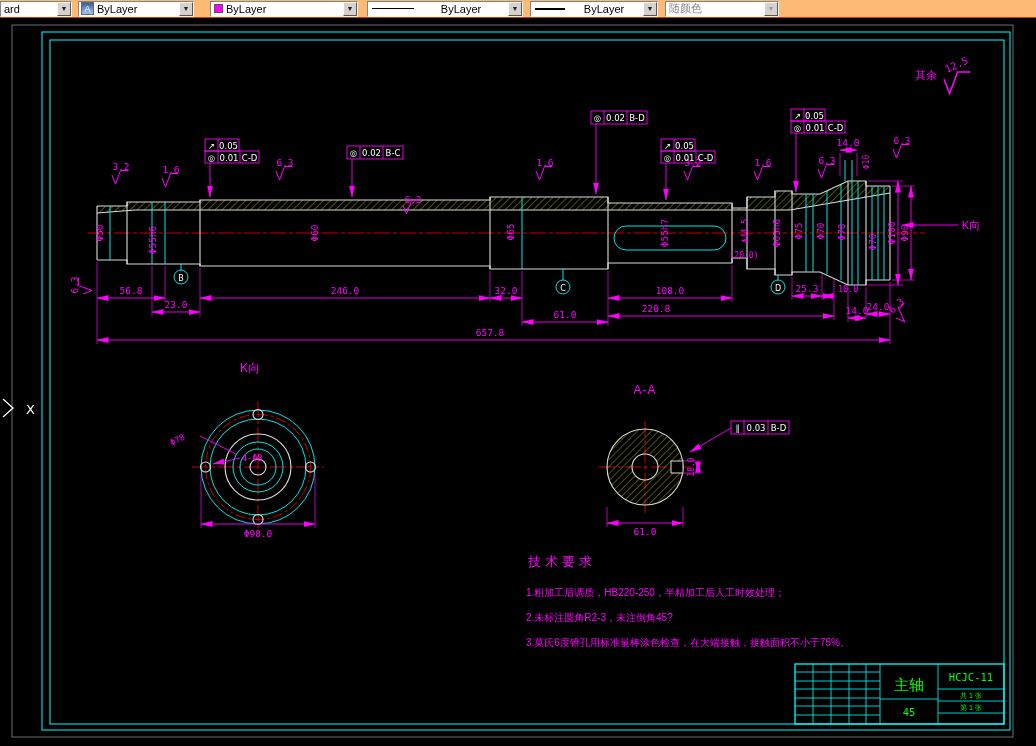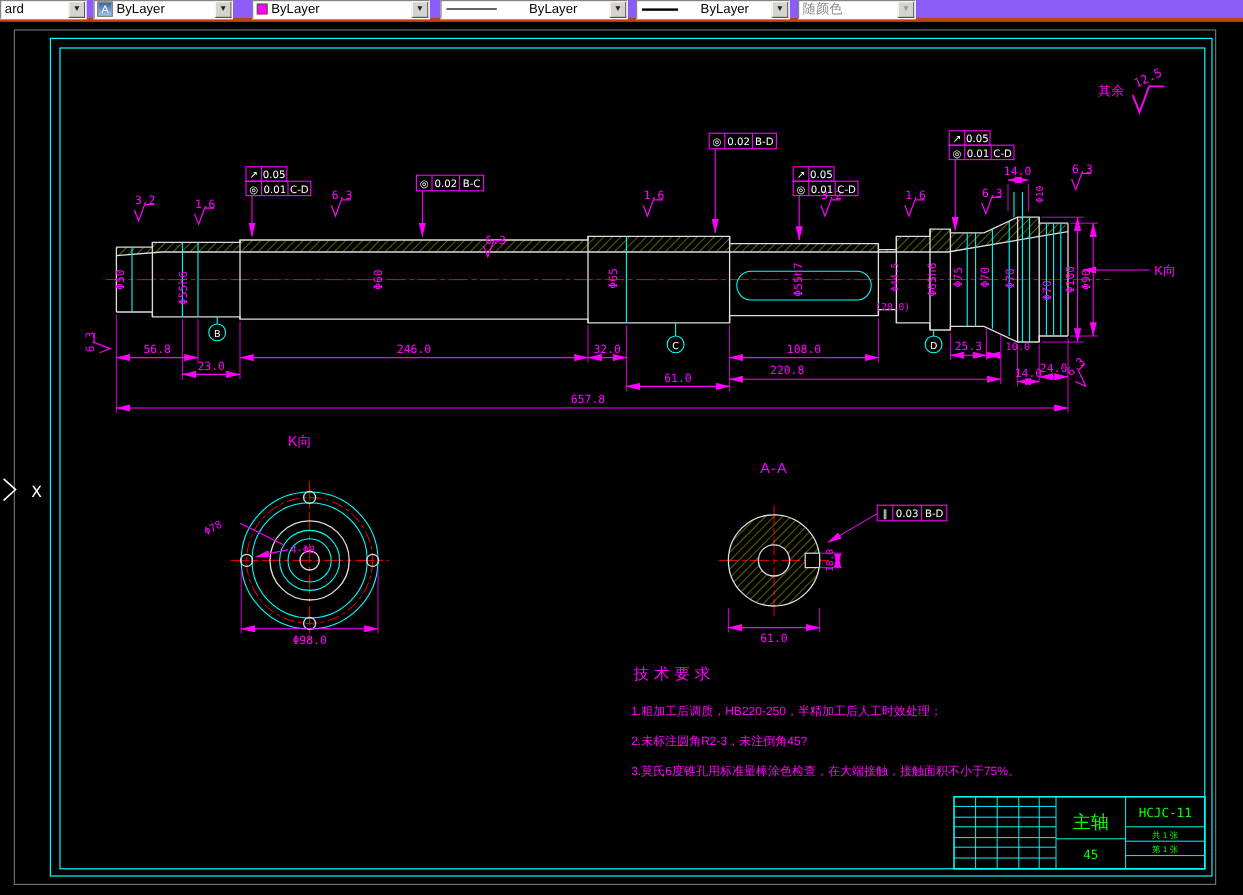--- a/index.html
+++ b/index.html
@@ -1,20 +1,20 @@
 <!DOCTYPE html>
 <html><head>
 <meta charset="utf-8">
 <style>
   *{margin:0;padding:0;box-sizing:border-box}
   html,body{width:1036px;height:746px;background:#000;overflow:hidden;
     font-family:"Liberation Sans",sans-serif;position:relative}
   
-  .toolbar{position:absolute;top:0;left:0;width:1036px;height:18px;background:#8b5cf6;
-    border-bottom:3px solid #c2410c;display:flex;align-items:center;font-size:11px;z-index:5}
+  .toolbar{position:absolute;top:0;left:0;width:1036px;height:18px;background:#fdba74;
+    border-bottom:1px solid #c2410c;display:flex;align-items:center;font-size:11px;z-index:5}
   .combo{height:16px;background:#fff;border:1px solid;border-color:#848484 #fafafa #fafafa #848484;
     display:flex;align-items:center;overflow:hidden}
   .fld{flex:1;padding:0 3px;white-space:nowrap;color:#000;font-family:"Liberation Sans",sans-serif}
   .cbtn{width:14px;height:14px;flex:0 0 14px;background:#d6d3ce;border:1px solid;
     border-color:#fafafa #555 #555 #fafafa;font-size:7px;display:flex;align-items:center;
     justify-content:center;color:#222}
   .swatch{width:9px;height:9px;flex:0 0 9px;background:#ff00ff;margin-left:3px;border:1px solid #555}
   .ltline{width:42px;height:1px;flex:0 0 42px;background:#000;margin-left:4px}
   .lwline{width:30px;height:2px;flex:0 0 30px;background:#000;margin-left:4px}
   .sticon{width:13px;height:13px;flex:0 0 13px;margin-left:2px;background:linear-gradient(#3a5fa0,#9cc4f0);
@@ -71,21 +71,21 @@
   <div class="combo" style="width:156px;margin-left:9px">
     <span class="ltline"></span>
     <span class="fld" style="text-align:center">ByLayer</span>
     <span class="cbtn">▼</span>
   </div>
   <div class="combo" style="width:128px;margin-left:7px">
     <span class="lwline"></span>
     <span class="fld" style="text-align:center">ByLayer</span>
     <span class="cbtn">▼</span>
   </div>
-  <div class="combo disabled" style="width:98px;margin-left:7px">
+  <div class="combo disabled" style="width:114px;margin-left:7px">
     <span class="fld">随颜色</span>
     <span class="cbtn">▼</span>
   </div>
 </div>
 
 <svg width="1036" height="746" viewBox="0 0 1036 746">
   <defs>
     <pattern id="hatch" width="5" height="5" patternUnits="userSpaceOnUse" patternTransform="rotate(45)">
       <line x1="0" y1="0" x2="0" y2="5" stroke="#a3a300" stroke-width="1"></line>
     </pattern>

